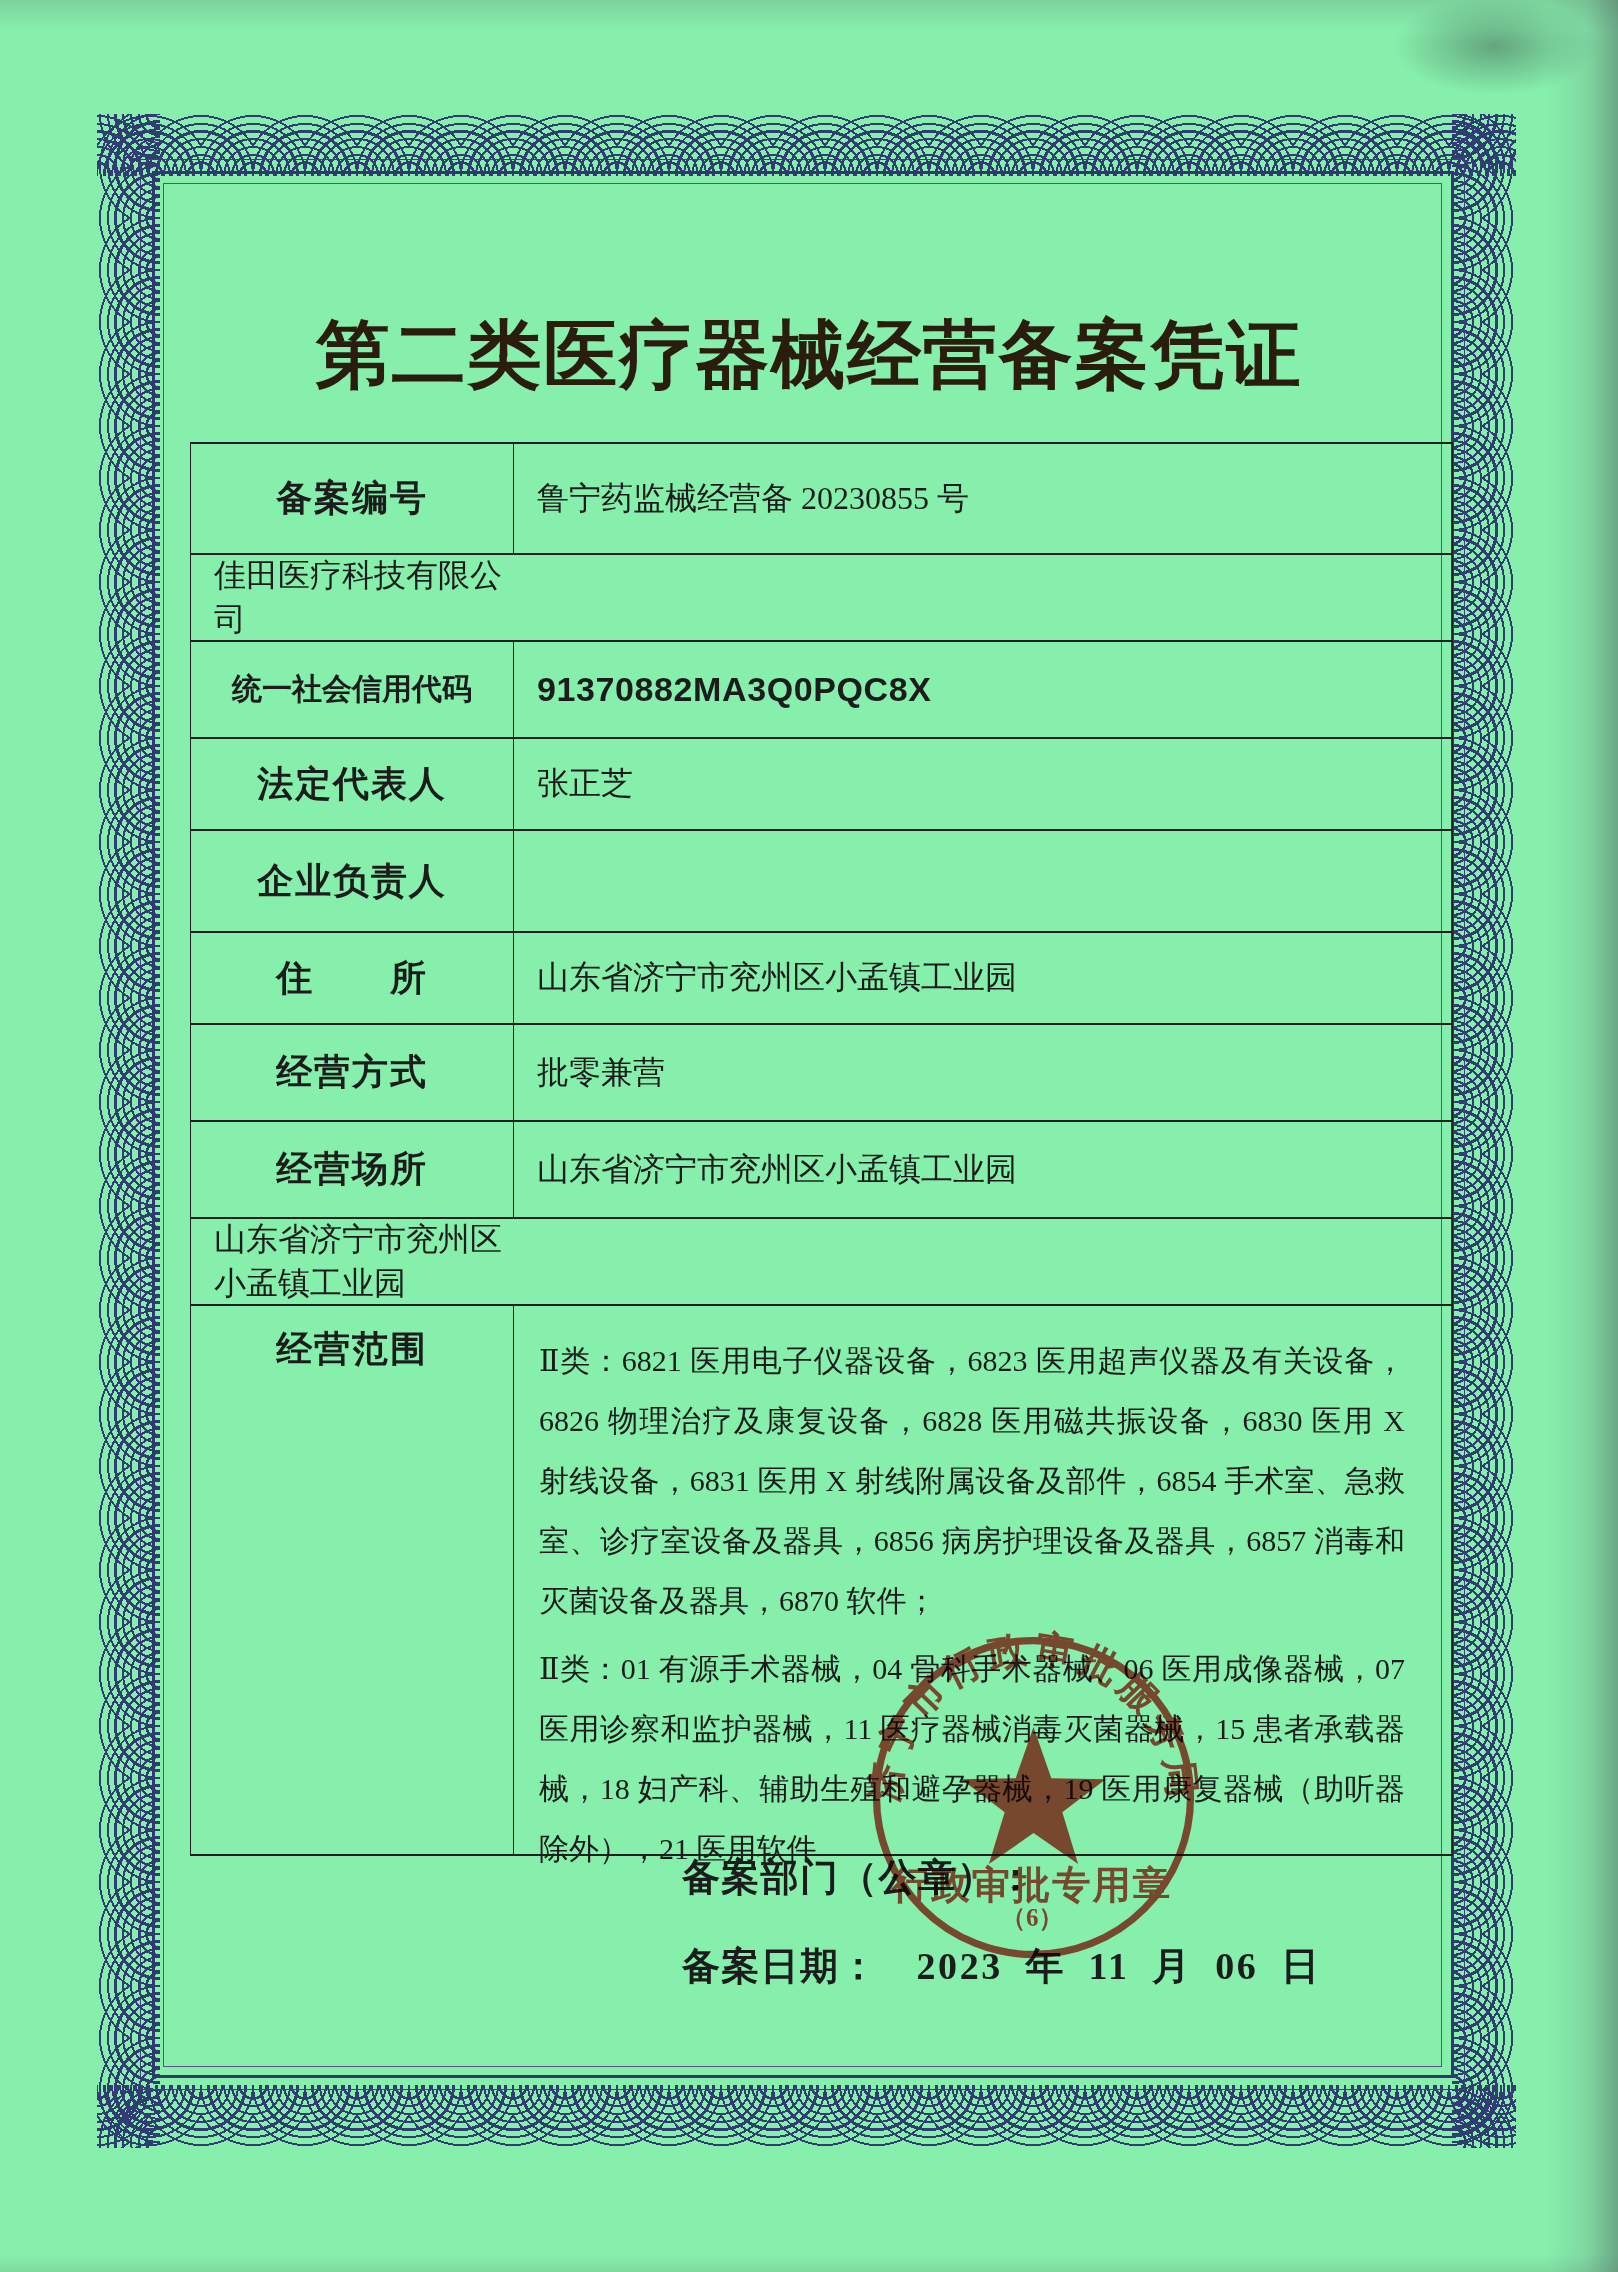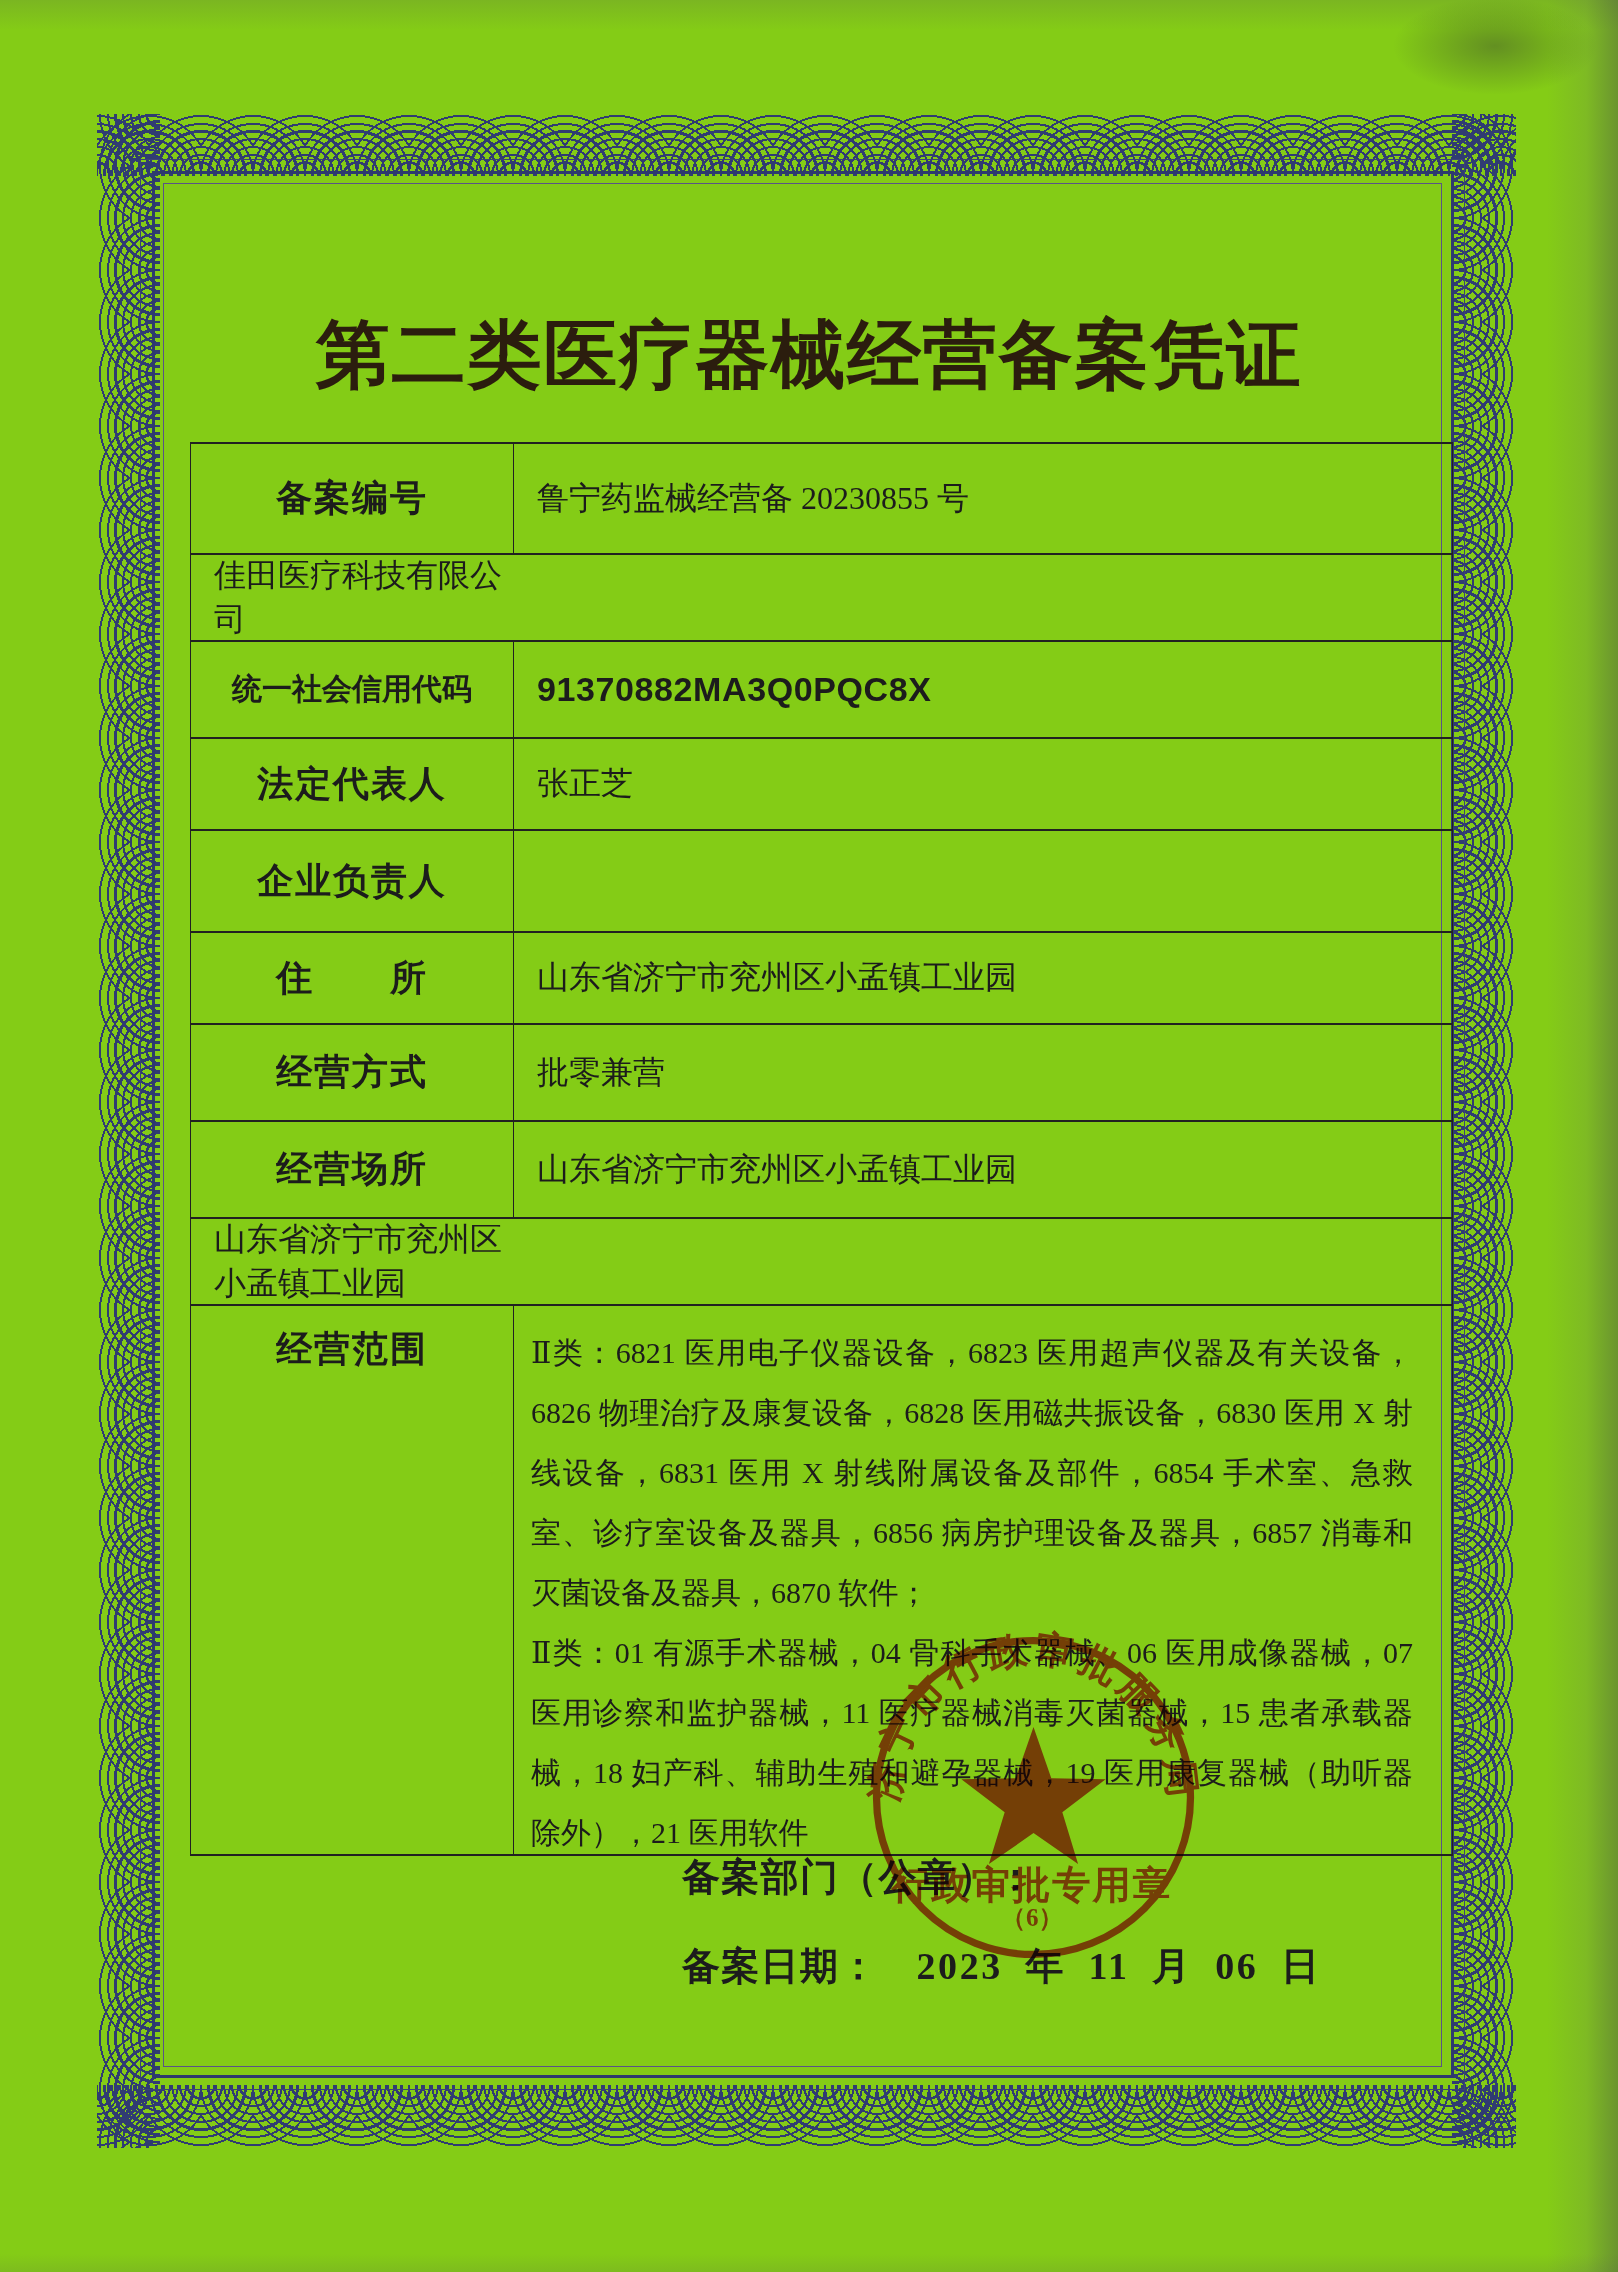--- a/index.html
+++ b/index.html
@@ -1,18 +1,18 @@
 <!DOCTYPE html>
 <html style="font-size:10.4px"><head>
 <meta charset="utf-8">
 <style>
   html,body{margin:0;padding:0;background:#e9e8e6;}
   .page{
     position:relative;width:1618px;height:2273px;overflow:hidden;
-    background:#84cc16;
+    background:#86efac;
     font-family:"Liberation Serif","DejaVu Serif",serif;
     color:#1c1c1c;
   }
   
   .scan-edge-right{position:absolute;top:0;right:0;width:71px;height:100%;
     background:linear-gradient(to right,rgba(0,0,0,0) 0%,rgba(95,95,105,0.16) 55%,rgba(70,70,82,0.42) 100%);}
   .scan-edge-top{position:absolute;top:0;left:0;width:100%;height:30px;
     background:linear-gradient(to bottom,rgba(80,80,85,0.18),rgba(0,0,0,0));}
   .scan-corner{position:absolute;top:-19.4px;right:-13px;width:272px;height:130px;
     background:radial-gradient(closest-side,rgba(45,45,52,0.38),rgba(0,0,0,0) 75%);}
@@ -57,21 +57,21 @@
   .row{display:grid;grid-template-columns:323px 1fr;border-bottom:2.6px solid #212121;min-height:0;}
   .row:last-child{border-bottom:none;}
   .cell{min-height:0;}
   .label-cell{display:flex;align-items:center;justify-content:center;
     border-right:1.9px solid #212121;font-size:36px;font-weight:600;letter-spacing:1.9px;text-align:center;}
   .label-cell.small{font-size:30px;letter-spacing:0;}
   .value-cell{display:flex;align-items:center;padding-left:23px;font-size:32px;}
   .value-cell.code{font-family:"Liberation Sans","DejaVu Sans",sans-serif;font-weight:700;font-size:34px;letter-spacing:0.6px;}
   .row.scope .label-cell{align-items:flex-start;padding-top:19.4px;}
   .row.scope .value-cell{display:block;padding:17px 39px 13px 17px;}
-  .row.scope p{margin:0;font-size:30px;line-height:60px;text-align:justify;}
+  .row.scope p{margin:8px;font-size:30px;line-height:60px;text-align:justify;}
   
   .footer-line{position:absolute;left:682px;font-size:38px;font-weight:600;letter-spacing:1.3px;white-space:nowrap;}
   .footer-dept{top:1852px;}
   .footer-date{top:1941px;}
   .date-value{margin-left:38px;word-spacing:10.4px;letter-spacing:2.6px;}
   
   .stamp{position:absolute;left:862px;top:1626px;width:343px;height:343px;
     mix-blend-mode:multiply;opacity:0.9;}
   .stamp text{font-family:"Liberation Serif","DejaVu Serif",serif;fill:#dd3a30;}
 </style>

